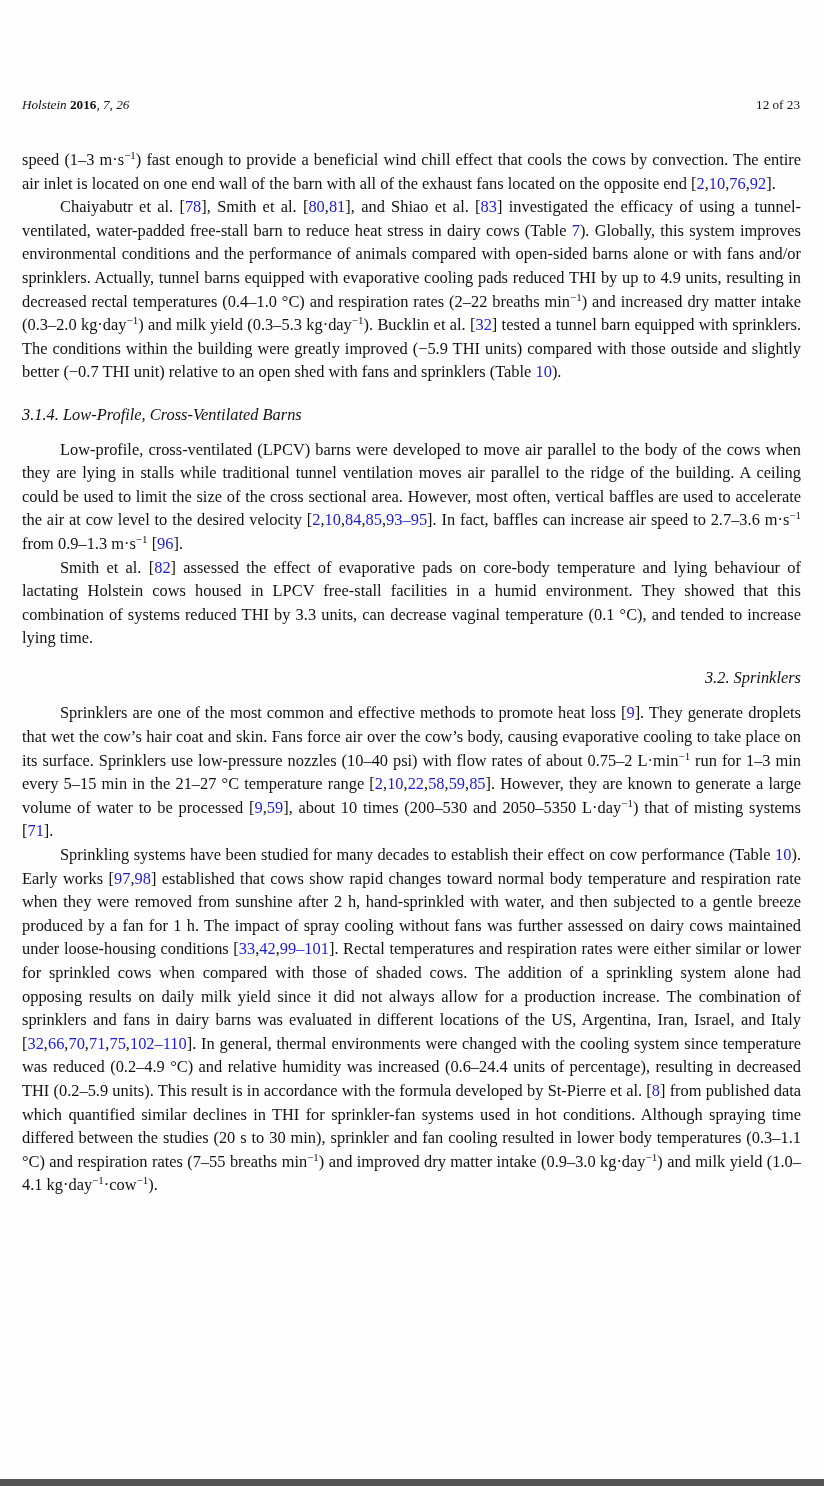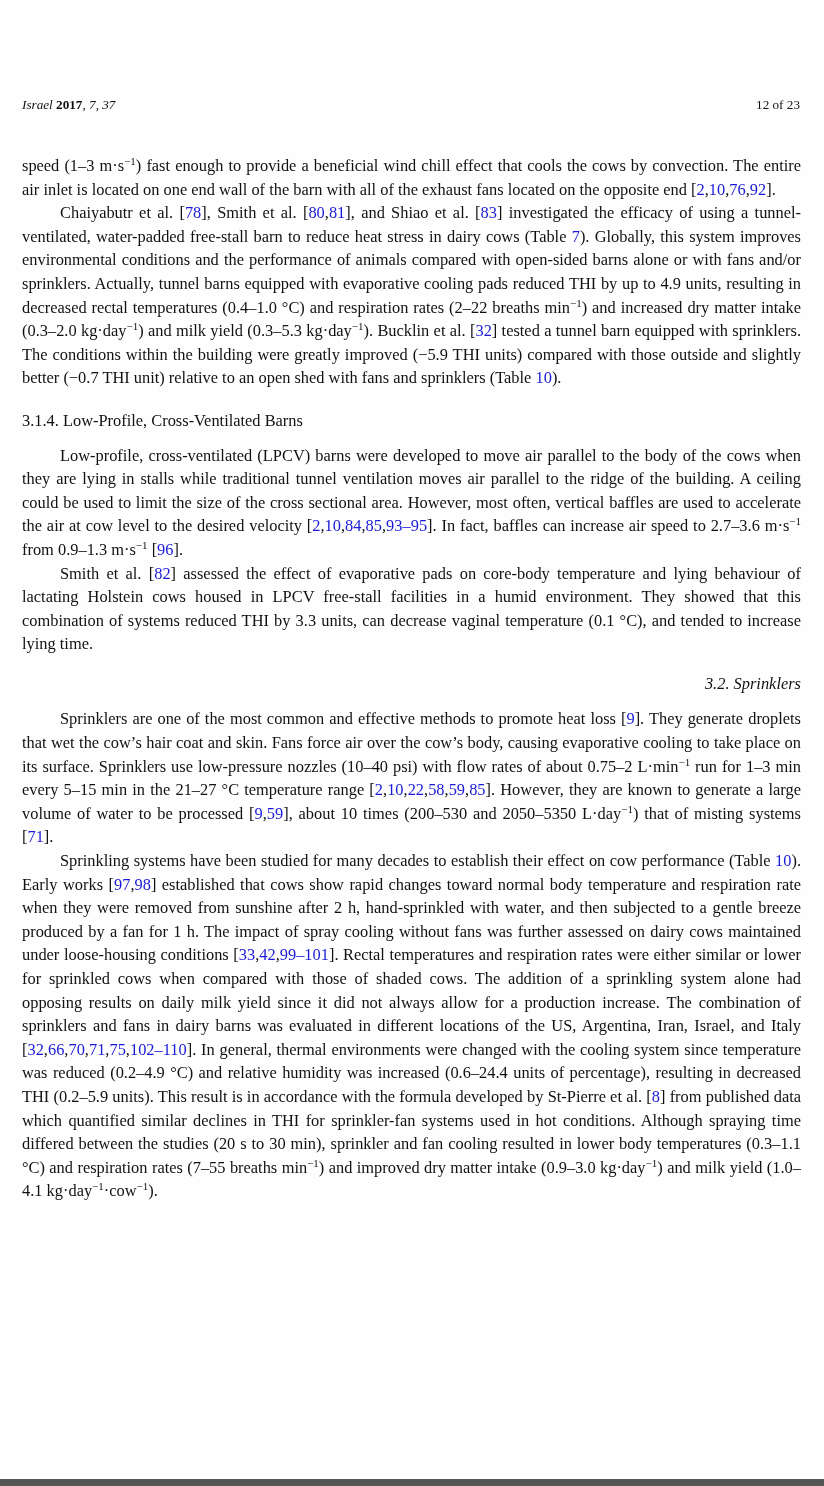--- a/index.html
+++ b/index.html
@@ -3,37 +3,37 @@
 <meta charset="utf-8">
 <style>
   html, body { margin: 0; padding: 0; }
   body {
     width: 824px; height: 1486px; background: #fefefe; position: relative; overflow: hidden;
     font-family: "Liberation Serif", "DejaVu Serif", serif; color: #111;
   }
   .header { position: absolute; top: 97px; left: 22px; right: 24px; font-size: 13.2px; display: flex; justify-content: space-between; }
   .header .journal { font-style: italic; }
   .header .year { font-weight: bold; font-style: normal; }
-  .content { position: absolute; top: 154px; left: 22px; width: 779px; font-size: 16.4px; line-height: 23.6px; }
+  .content { position: absolute; top: 148px; left: 22px; width: 779px; font-size: 16.4px; line-height: 23.6px; }
   p { margin: 0; text-align: justify; }
   p.indent { text-indent: 38px; }
   .cite { color: #1a1ad8; text-decoration: none; cursor: pointer; }
   sup { font-size: 11px; line-height: 0; vertical-align: 6px; }
   h3 { font-weight: normal; font-size: 16.4px; margin: 0; line-height: 23.6px; }
-  h3.subsec { margin-top: 19px; margin-bottom: 11px; }
+  h3.subsec { margin-top: 19px; margin-bottom: 11px; font-style: italic; }
   h3.sec { font-style: italic; margin-top: 16px; margin-bottom: 12px; text-align: right; }
   .bottom-bar { position: absolute; left: 0; right: 0; bottom: 0; height: 7px; background: #555555; }
 </style>
 </head>
 <body>
 
 <div class="header">
   <span>
-    <span class="journal">Israel</span>
-    <span class="year">2017</span><span class="journal">, 7, 37</span>
+    <span class="journal">Holstein</span>
+    <span class="year">2016</span><span class="journal">, 7, 26</span>
   </span>
   <span>12 of 23</span>
 </div>
 
 <div class="content" id="content">
     <p><span>speed (1–3 m·s</span><sup>−1</sup><span>) fast enough to provide a beneficial wind chill effect that cools the cows by convection. The entire air inlet is located on one end wall of the barn with all of the exhaust fans located on the opposite end [</span><a class="cite">2</a><span>,</span><a class="cite">10</a><span>,</span><a class="cite">76</a><span>,</span><a class="cite">92</a><span>].</span></p>
     <p class="indent"><span>Chaiyabutr et al. [</span><a class="cite">78</a><span>], Smith et al. [</span><a class="cite">80</a><span>,</span><a class="cite">81</a><span>], and Shiao et al. [</span><a class="cite">83</a><span>] investigated the efficacy of using a tunnel-ventilated, water-padded free-stall barn to reduce heat stress in dairy cows (Table </span><a class="cite">7</a><span>). Globally, this system improves environmental conditions and the performance of animals compared with open-sided barns alone or with fans and/or sprinklers.  Actually, tunnel barns equipped with evaporative cooling pads reduced THI by up to 4.9 units, resulting in decreased rectal temperatures (0.4–1.0 °C) and respiration rates (2–22 breaths min</span><sup>−1</sup><span>) and increased dry matter intake (0.3–2.0 kg·day</span><sup>−1</sup><span>) and milk yield (0.3–5.3 kg·day</span><sup>−1</sup><span>). Bucklin et al. [</span><a class="cite">32</a><span>] tested a tunnel barn equipped with sprinklers. The conditions within the building were greatly improved (−5.9 THI units) compared with those outside and slightly better (−0.7 THI unit) relative to an open shed with fans and sprinklers (Table </span><a class="cite">10</a><span>).</span></p>
     <h3 class="subsec">3.1.4. Low-Profile, Cross-Ventilated Barns</h3>
     <p class="indent"><span>Low-profile, cross-ventilated (LPCV) barns were developed to move air parallel to the body of the cows when they are lying in stalls while traditional tunnel ventilation moves air parallel to the ridge of the building. A ceiling could be used to limit the size of the cross sectional area. However, most often, vertical baffles are used to accelerate the air at cow level to the desired velocity [</span><a class="cite">2</a><span>,</span><a class="cite">10</a><span>,</span><a class="cite">84</a><span>,</span><a class="cite">85</a><span>,</span><a class="cite">93–95</a><span>]. In fact, baffles can increase air speed to 2.7–3.6 m·s</span><sup>−1</sup><span> from 0.9–1.3 m·s</span><sup>−1</sup><span> [</span><a class="cite">96</a><span>].</span></p>
     <p class="indent"><span>Smith et al. [</span><a class="cite">82</a><span>] assessed the effect of evaporative pads on core-body temperature and lying behaviour of lactating Holstein cows housed in LPCV free-stall facilities in a humid environment. They showed that this combination of systems reduced THI by 3.3 units, can decrease vaginal temperature (0.1 °C), and tended to increase lying time.</span></p>

